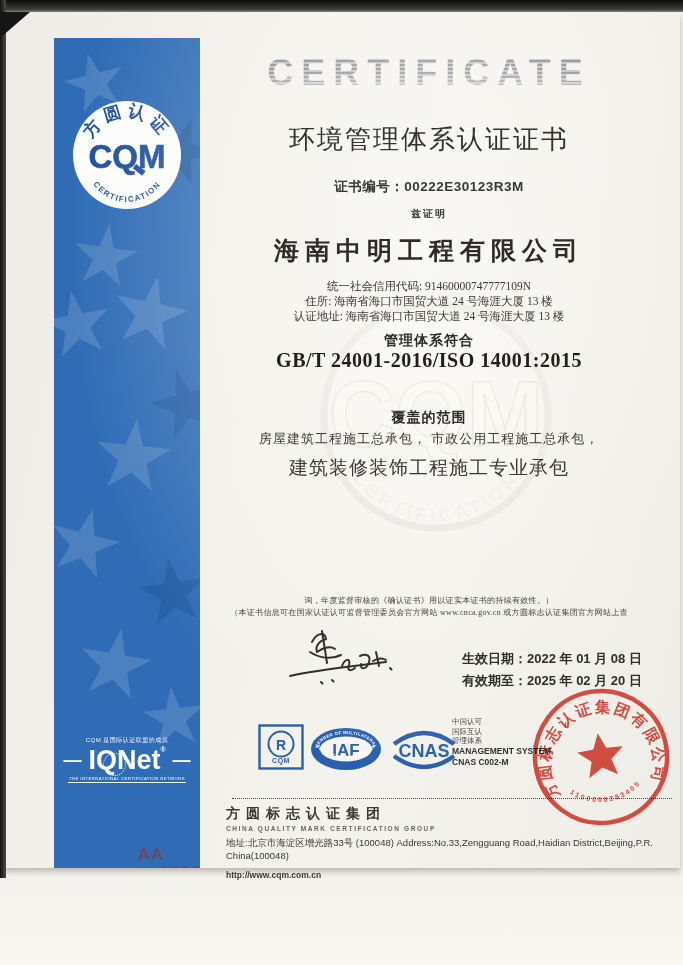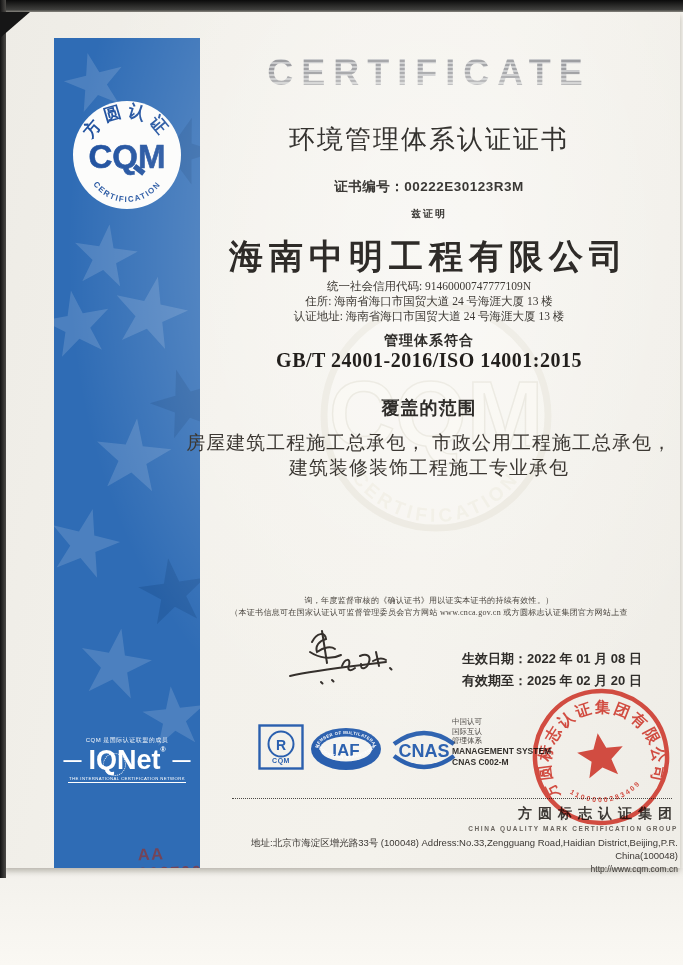--- a/index.html
+++ b/index.html
@@ -51,53 +51,53 @@
      background-image:repeating-linear-gradient(to bottom,#85868a 0 2.5px,#bcbdbf 2.5px 4px);
      -webkit-background-clip:text;background-clip:text;color:transparent;
      -webkit-mask-image:linear-gradient(to bottom,#000 45%,rgba(0,0,0,.5));
              mask-image:linear-gradient(to bottom,#000 45%,rgba(0,0,0,.5));}
   
   .content{position:absolute;left:180px;top:0;width:490px;text-align:center;z-index:2;}
   .abs{position:absolute;left:0;width:100%;}
   .title{top:110px;font-size:26px;font-weight:400;letter-spacing:2px;color:#34322f;}
   .certno{top:166px;font-size:13.5px;font-weight:600;color:#3a3835;letter-spacing:.5px;}
   .declare{top:195px;font-size:10px;font-weight:600;color:#3a3835;letter-spacing:2px;}
-  .company{top:222px;font-family:Liberation Sans, sans-serif;font-size:34px;
+  .company{top:222px;font-family:Liberation Sans, sans-serif;font-size:25px;
            font-weight:600;letter-spacing:6px;color:#2e2b28;}
   .kaiti{font-family:"Liberation Serif","DejaVu Serif",serif;color:#3c3833;}
   .credit{top:267px;font-size:11.5px;}
   .addr1{top:282px;font-size:11.5px;}
   .addr2{top:297px;font-size:11.5px;}
   .conform{top:320px;font-size:14px;font-weight:700;color:#2f2d2a;letter-spacing:1px;}
   .standard{top:337px;font-family:Liberation Serif, serif;font-size:20px;
             font-weight:700;color:#221f1c;letter-spacing:.5px;}
-  .scopelbl{top:384px;font-size:18px;font-weight:700;color:#2f2d2a;letter-spacing:1px;}
-  .scope1{top:418px;font-size:19px;letter-spacing:1px;}
+  .scopelbl{top:397px;font-size:14px;font-weight:700;color:#2f2d2a;letter-spacing:1px;}
+  .scope1{top:418px;font-size:13px;letter-spacing:1px;}
   .scope2{top:443px;font-size:19px;letter-spacing:1px;}
   .disclaimer{top:583px;font-size:8px;line-height:12px;color:#49443e;letter-spacing:.3px;}
   
   .signature{position:absolute;left:278px;top:612px;z-index:2;}
   .dates{position:absolute;left:458px;top:636px;z-index:2;font-size:13px;font-weight:700;
          color:#2f2d2a;line-height:22px;white-space:nowrap;}
   
   .rcqm{position:absolute;left:254px;top:712px;}
   .iaf{position:absolute;left:305px;top:715px;}
   .cnas{position:absolute;left:387px;top:717px;}
   .accred-text{position:absolute;left:448px;top:705px;text-align:left;line-height:9.5px;}
   .accred-text .cnl{font-size:7.5px;color:#413e3a;display:block;}
   .accred-text .enl{font-size:8.5px;font-weight:700;color:#33302c;display:block;line-height:11px;}
   .stamp{position:absolute;left:522px;top:670px;opacity:.88;transform:rotate(-8deg);
          mix-blend-mode:multiply;z-index:3;}
   
-  .footer{position:absolute;left:222px;top:786px;width:452px;text-align:right;z-index:2;}
+  .footer{position:absolute;left:222px;top:786px;width:452px;text-align:left;z-index:2;}
   .dotline{width:440px;margin:0 auto;border-top:1.3px dotted #4c4a46;height:0;}
   .group-cn{margin-top:6px;font-size:14px;font-weight:700;letter-spacing:6px;color:#3d3935;}
   .group-en{margin-top:2px;font-size:6.5px;font-weight:700;letter-spacing:1.6px;color:#6a655f;}
   .footer-addr{margin-top:5px;font-size:9.5px;color:#3c3834;}
-  .footer-url{margin-top:3px;font-size:8.5px;font-weight:400;color:#3c3834;}
+  .footer-url{margin-top:9px;font-size:8.5px;font-weight:700;color:#3c3834;}
   svg text{font-family:"Liberation Sans","DejaVu Sans",sans-serif;}
 </style>
 </head>
 <body>
 
 <div class="photo">
   <div class="under-paper"></div>
 
   <div class="paper">
 

